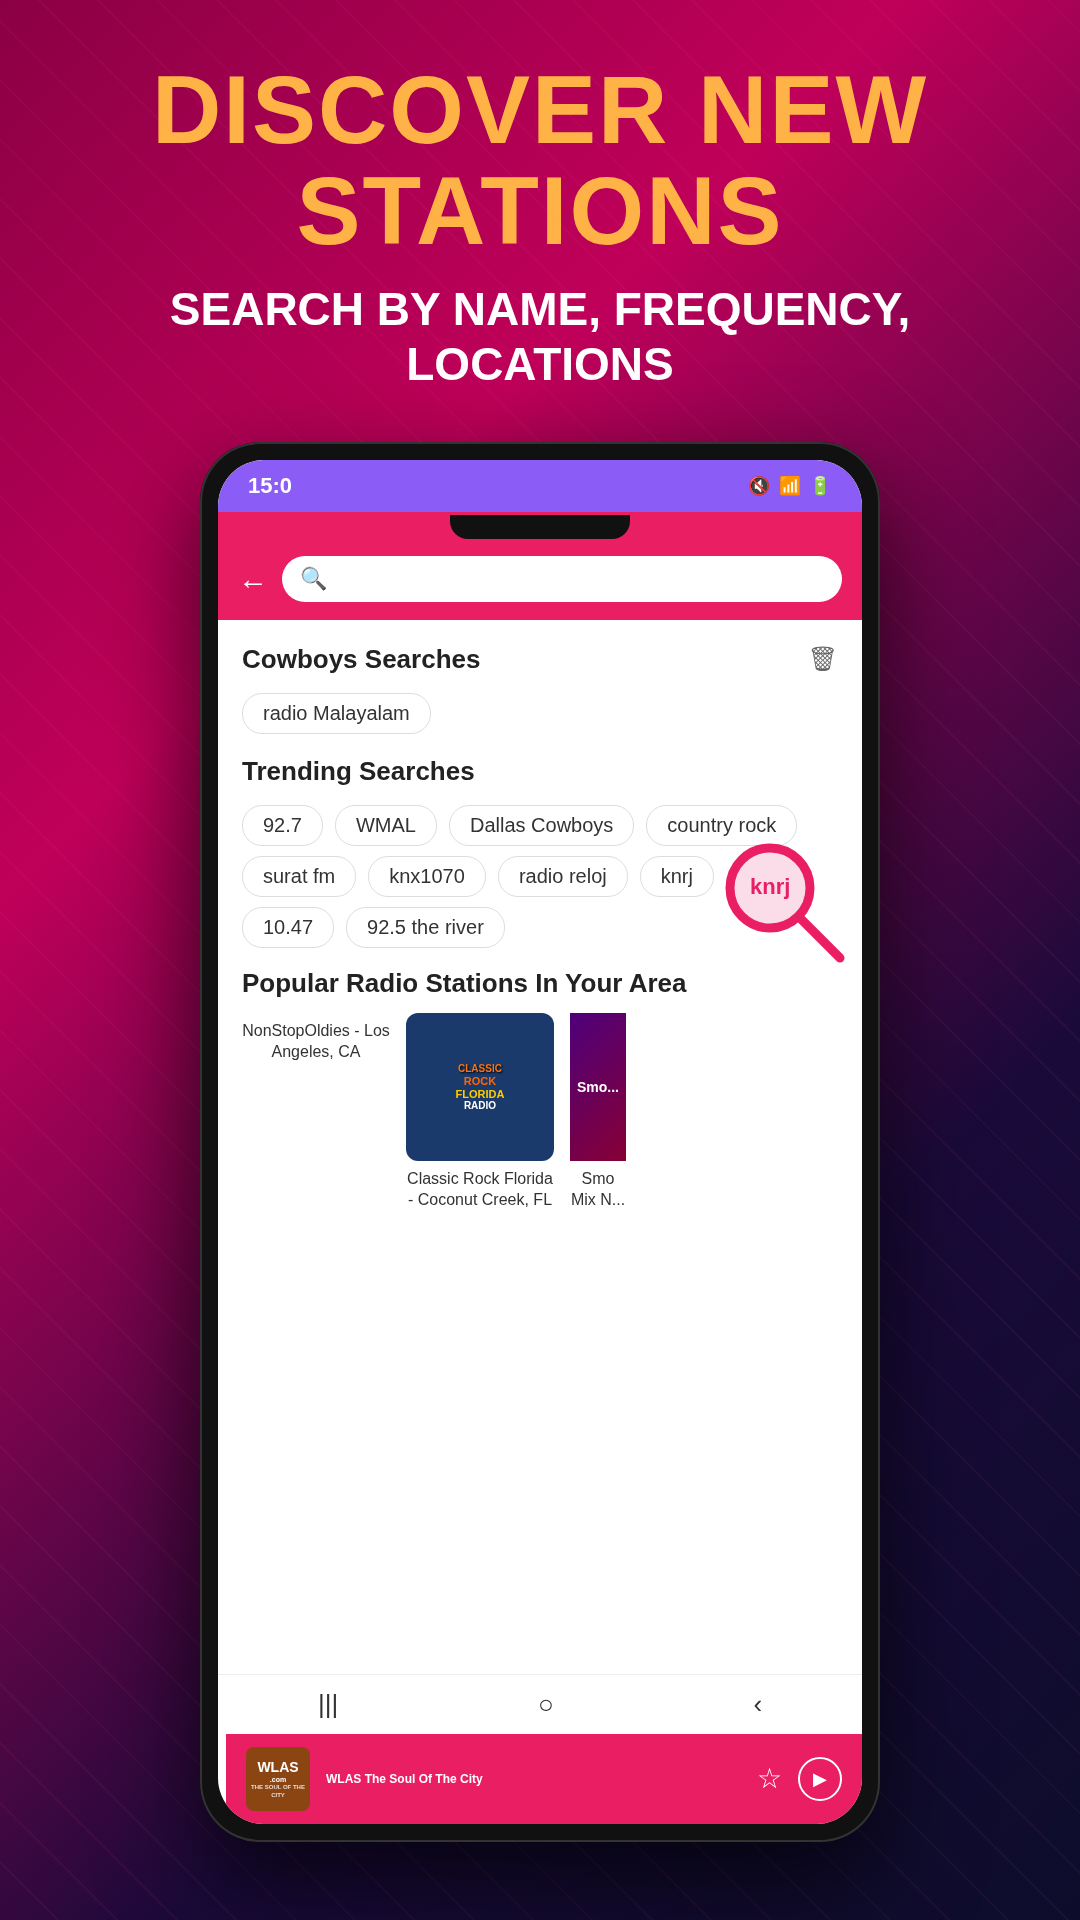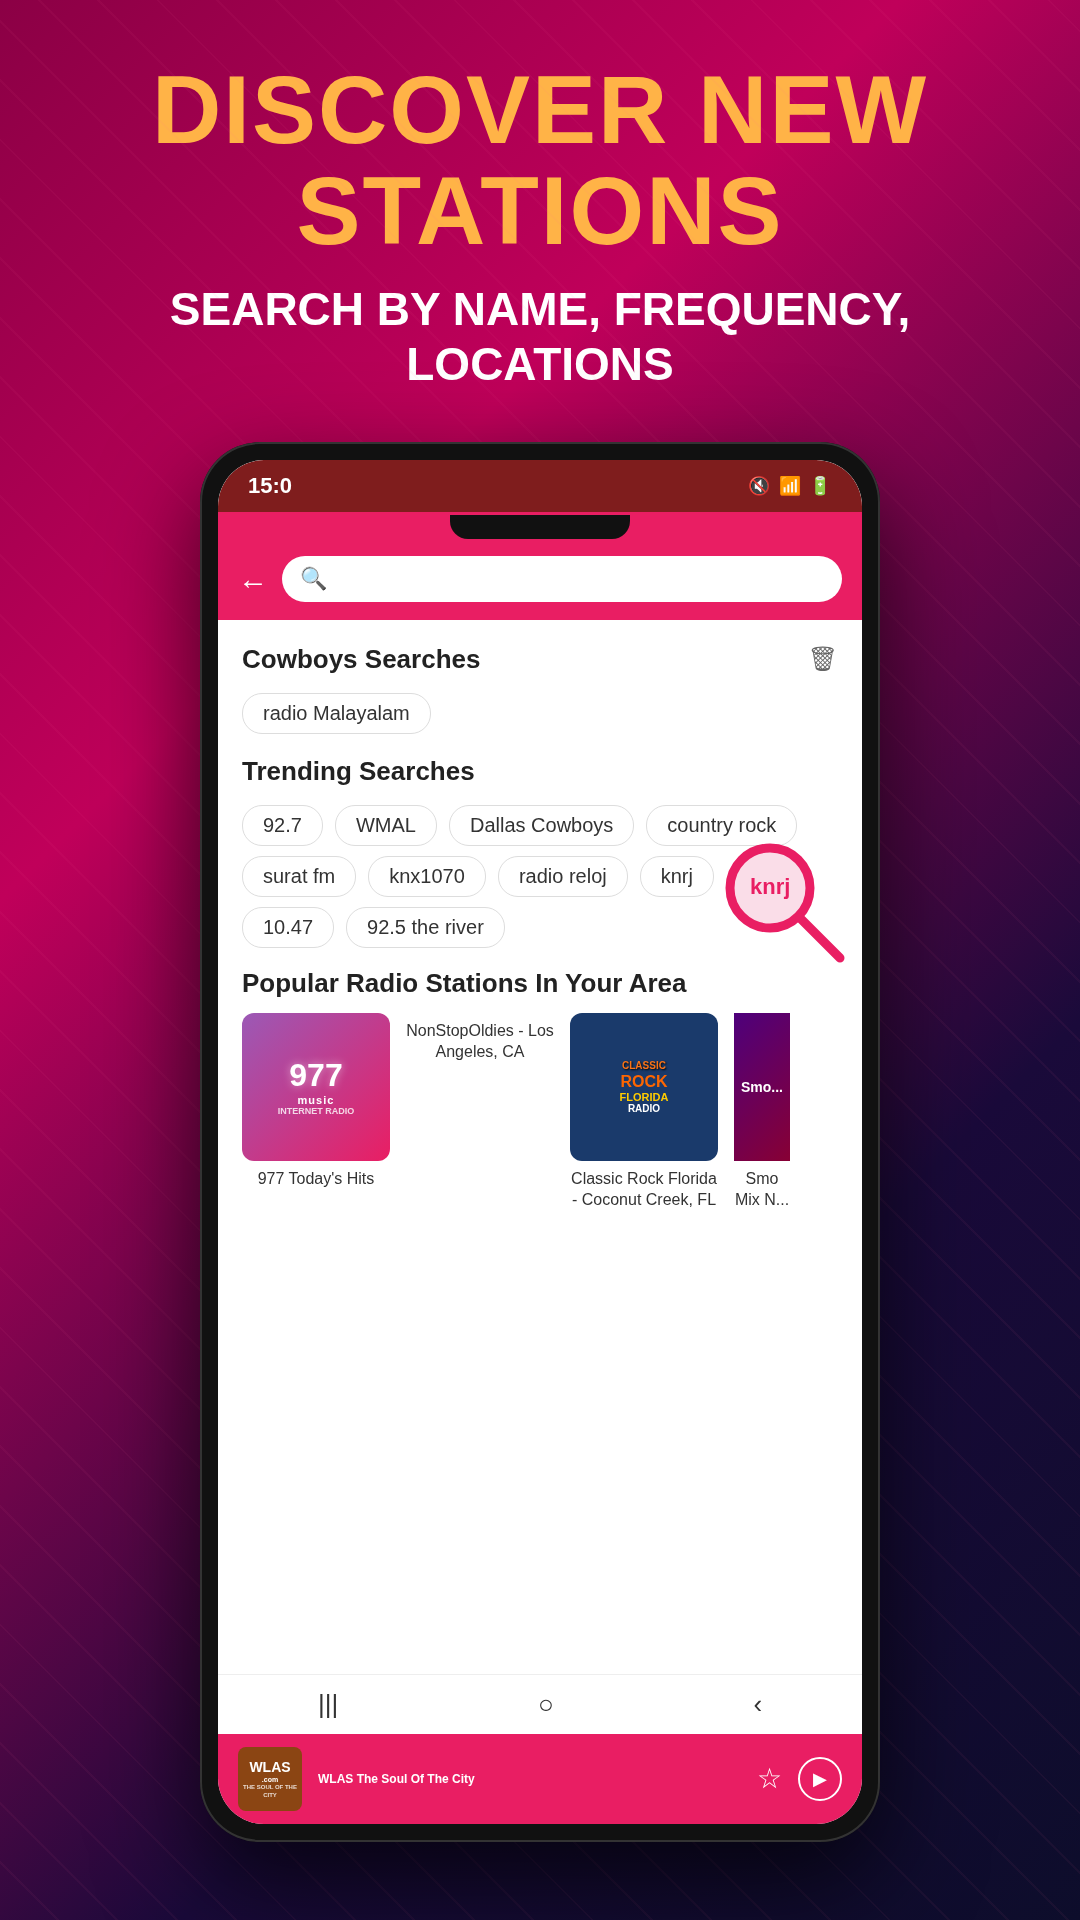--- a/index.html
+++ b/index.html
@@ -77,21 +77,21 @@
       width: 100%;
       height: 100%;
       background: #fff;
       border-radius: 46px;
       overflow: hidden;
       position: relative;
     }
 
     
     .status-bar {
-      background: #7f1d1d;
+      background: #8b5cf6;
       height: 52px;
       display: flex;
       align-items: center;
       justify-content: space-between;
       padding: 0 30px;
       border-radius: 46px 46px 0 0;
     }
 
     .status-time {
       color: white;
@@ -275,21 +275,21 @@
       color: #333;
       text-align: center;
       margin-top: 8px;
       line-height: 1.3;
     }
 
     
     .bottom-player {
       position: absolute;
       bottom: 0;
-      left: 0;
+      left: 8px;
       right: 0;
       background: #e91e63;
       height: 90px;
       display: flex;
       align-items: center;
       padding: 0 20px;
       gap: 16px;
     }
 
     .player-thumb {
@@ -420,40 +420,30 @@
           <div class="tags-row">
             <div class="tag-chip">10.47</div>
             <div class="tag-chip">92.5 the river</div>
           </div>
         </div>
 
         <div class="popular-section">
           <div class="section-title">Popular Radio Stations In Your Area</div>
           <div class="stations-row">
 
-            <div class="station-card">
-              <div class="station-logo station-logo-977">
-                <div style="text-align:center; padding:6px;">
-                  <div style="font-size:32px; font-weight:900; color:#fff; text-shadow:0 0 8px rgba(255,255,255,0.5);">977</div>
-                  <div style="font-size:11px; letter-spacing:1px;">music</div>
-                  <div style="font-size:9px; opacity:0.8;">INTERNET RADIO</div>
-                </div>
-              </div>
-              <div class="station-name">977 Today's Hits</div>
-            </div>
 
             <div class="station-card">
               <div class="station-name">NonStopOldies - Los Angeles, CA</div>
             </div>
 
             <div class="station-card">
               <div class="station-logo station-logo-classic">
                 <div style="text-align:center; padding:6px;">
                   <div style="font-size:10px; font-weight:900; color:#f97316; line-height:1.2; text-shadow:1px 1px 2px #000;">CLASSIC</div>
-                  <div style="font-size:16px; font-weight:900; color:#ff6600; line-height:1.2;">ROCK</div>
+                  <div style="font-size:11px; font-weight:900; color:#ff6600; line-height:1.2;">ROCK</div>
                   <div style="font-size:11px; color:#ffcc00; font-weight:bold;">FLORIDA</div>
                   <div style="font-size:10px; color:white;">RADIO</div>
                 </div>
               </div>
               <div class="station-name">Classic Rock Florida - Coconut Creek, FL</div>
             </div>
 
             <div class="station-card" style="width:56px; overflow:hidden;">
               <div class="station-logo station-logo-smooth" style="width:80px; border-radius:12px 0 0 12px;">
                 <div style="text-align:center; padding:6px; color:white; font-size:14px; font-weight:bold;">Smo...</div>

